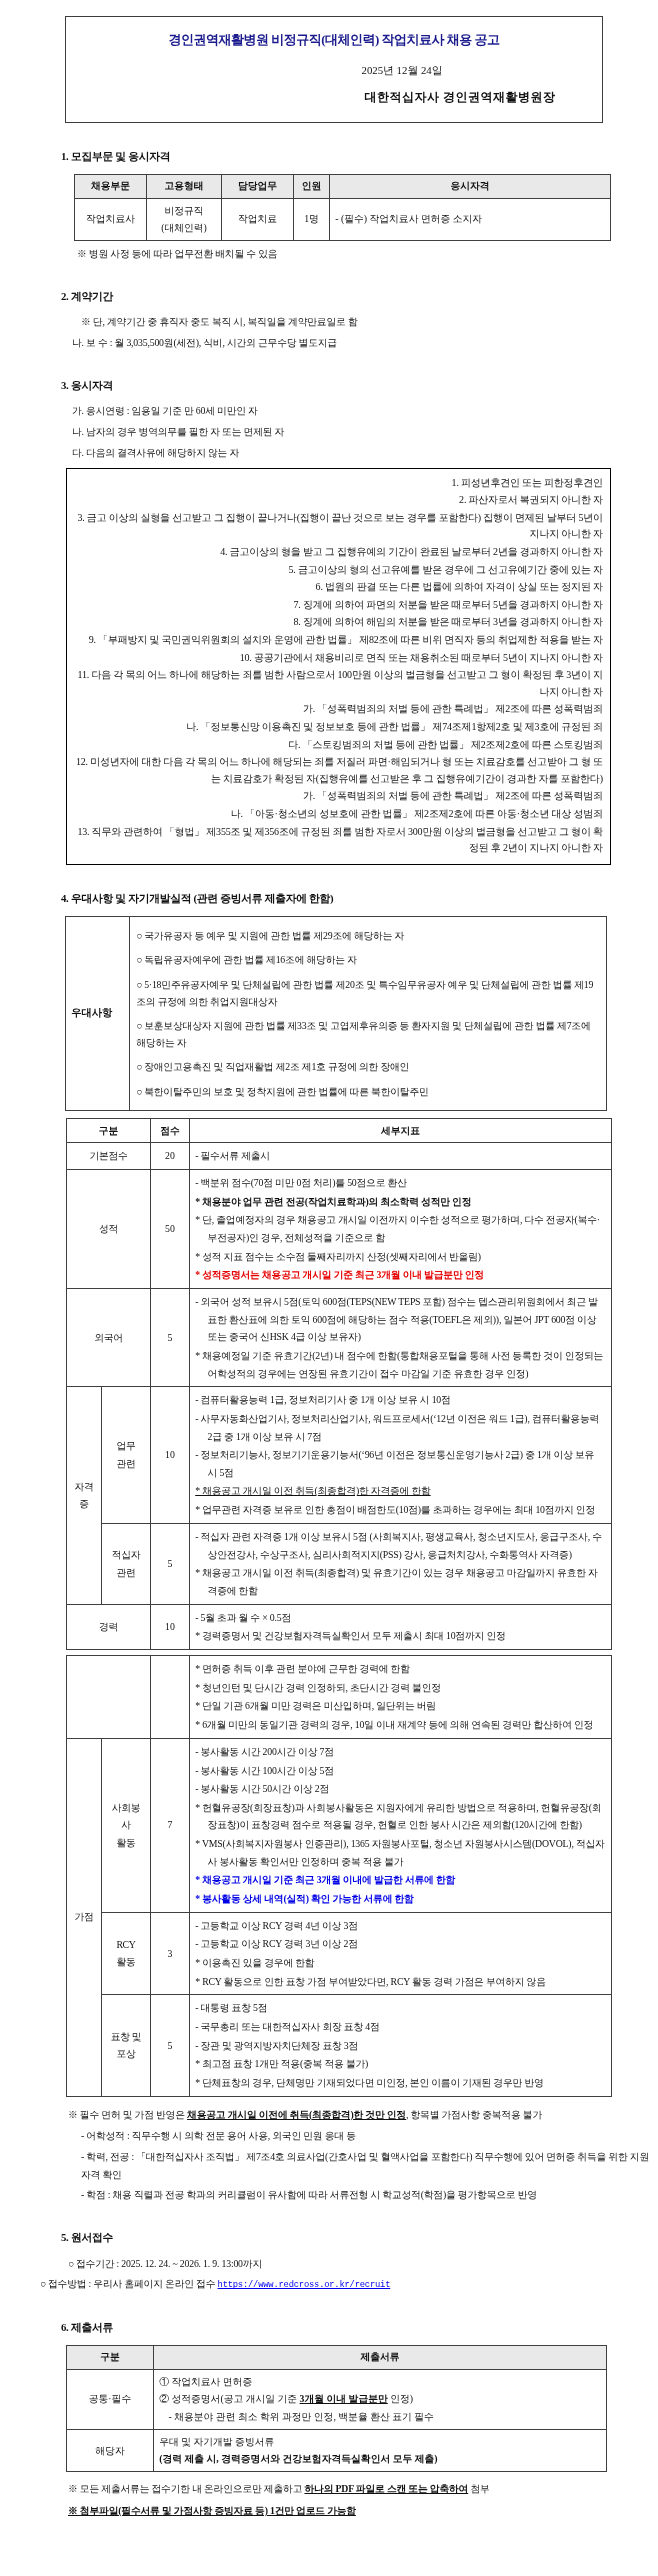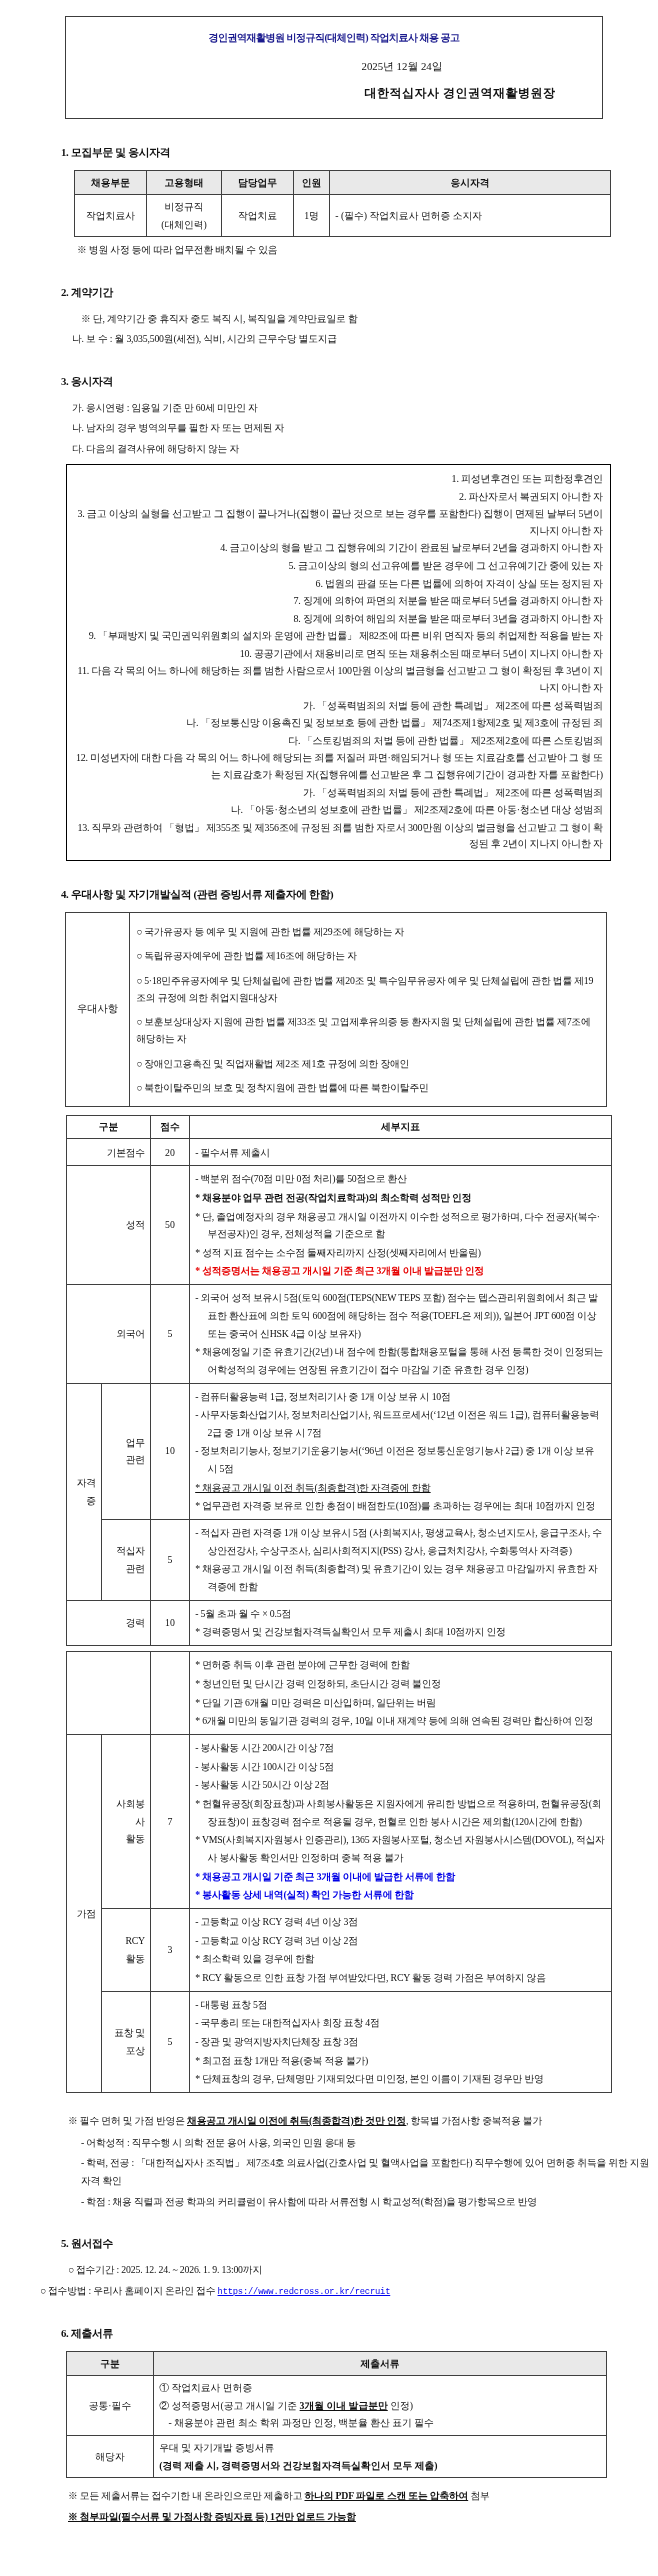--- a/index.html
+++ b/index.html
@@ -18,21 +18,21 @@
   .hbox{
     width:538px;
     margin:15.5px 0 0 65px;
     border:1px solid #3c3c3c;
     padding:14.4px 15.5px 13.4px 15.5px;
     box-sizing:border-box;
   }
   .htitle{
     text-align:center;
     font-weight:bold;
-    font-size:10px;
+    font-size:13px;
     line-height:1.25;
     color:#1b1b8e;
     letter-spacing:-0.5px;
     margin:1px 0 12.4px 0;
   }
   .hintro{
     font-size:10.8px;
     line-height:2.0;
     text-align:justify;
     margin:0 2.1px 7.2px 2.1px;
@@ -59,26 +59,26 @@
   table{ border-collapse:collapse; table-layout:fixed; }
   table, td, th{ border:0.5px solid #3f3f3f; }
   table{ border:1px solid #222; }
   th{ background:#e9e9e9; font-weight:bold; padding:2.6px 2.1px; font-size:9.8px; }
   td{ padding:3.1px 5.2px; vertical-align:middle; font-size:9.8px; }
   .cc{ text-align:center; }
   .pre{ white-space:pre-line; }
   .t1{ width:537px; margin:4.1px 0 0 74px; }
   .t1 td{ height:25px; }
   .tpref{ width:541px; margin:5.2px 0 0 65px; }
-  .tpref td.lab{ text-align:center; font-size:10.3px; }
+  .tpref td.lab{ font-size:10.3px;font-weight:bold; }
   .tpref .pitem{ margin:7.2px 1px; letter-spacing:-0.2px; line-height:1.75;}
   .tscore{ width:545px; margin:7.2px 0 0 66px; }
   .tscore th{ background:#ffffff; height:17.5px;}
   .tscore td{ line-height:1.8; }
-  .tscore td.lab{ text-align:right; letter-spacing:-0.3px;}
+  .tscore td.lab{ text-align:center; letter-spacing:-0.3px;}
   .sl{ padding-left:12.4px; text-indent:-12.4px; margin:1px 0; letter-spacing:-0.2px;}
   .tdocs{ width:539px; margin:5.2px 0 0 66px; }
   .tdocs td.lab{ text-align:center; }
   
   .dbox{
     width:545px;
     margin:6.2px 0 0 66px;
     border:1px solid #000000;
     padding:5.2px 7.2px 6.2px 8.2px;
     box-sizing:border-box;
@@ -284,40 +284,40 @@
         <div class="sl blue">* 봉사활동 상세 내역(실적) 확인 가능한 서류에 한함</div>
       </td>
     </tr>
     <tr>
       <td class="lab pre">RCY
 활동</td>
       <td class="cc">3</td>
       <td>
         <div class="sl">- 고등학교 이상 RCY 경력 4년 이상 3점</div>
         <div class="sl">- 고등학교 이상 RCY 경력 3년 이상 2점</div>
-        <div class="sl">* 최소학력 있을 경우에 한함</div>
+        <div class="sl">* 이용촉진 있을 경우에 한함</div>
         <div class="sl">* RCY 활동으로 인한 표창 가점 부여받았다면, RCY 활동 경력 가점은 부여하지 않음</div>
       </td>
     </tr>
     <tr>
       <td class="lab pre">표창 및
 포상</td>
       <td class="cc">5</td>
       <td>
         <div class="sl">- 대통령 표창 5점</div>
         <div class="sl">- 국무총리 또는 대한적십자사 회장 표창 4점</div>
         <div class="sl">- 장관 및 광역지방자치단체장 표창 3점</div>
         <div class="sl">* 최고점 표창 1개만 적용(중복 적용 불가)</div>
         <div class="sl">* 단체표창의 경우, 단체명만 기재되었다면 미인정, 본인 이름이 기재된 경우만 반영</div>
       </td>
     </tr>
   </tbody>
     </table>
 
-  <div class="note-line" style="margin-top:19px;">
+  <div class="note-line" style="margin-top:9px;">
     <span>※ 필수 면허 및 가점 반영은 </span><span class="bu">채용공고 개시일 이전에 취득(최종합격)한 것만 인정</span><span>, 항목별 가점사항 중복적용 불가</span>
   </div>
   <div class="bline2">- 어학성적 : 직무수행 시 의학 전문 용어 사용, 외국인 민원 응대 등</div>
   <div class="bline2">- 학력, 전공 : 「대한적십자사 조직법」 제7조4호 의료사업(간호사업 및 혈액사업을 포함한다) 직무수행에 있어 면허증 취득을 위한 지원 자격 확인</div>
   <div class="bline2">- 학점 : 채용 직렬과 전공 학과의 커리큘럼이 유사함에 따라 서류전형 시 학교성적(학점)을 평가항목으로 반영</div>
 
   <div class="sec-h">5. 원서접수</div>
   <div class="bline" style="margin-left:68px;">○ 접수기간 : 2025. 12. 24. ~ 2026. 1. 9. 13:00까지</div>
   <div class="bline" style="margin-left:40px;">
     <span>○ 접수방법 : 우리사 홈페이지 온라인 접수 </span><a class="doc-link" href="#">https://www.redcross.or.kr/recruit</a>

